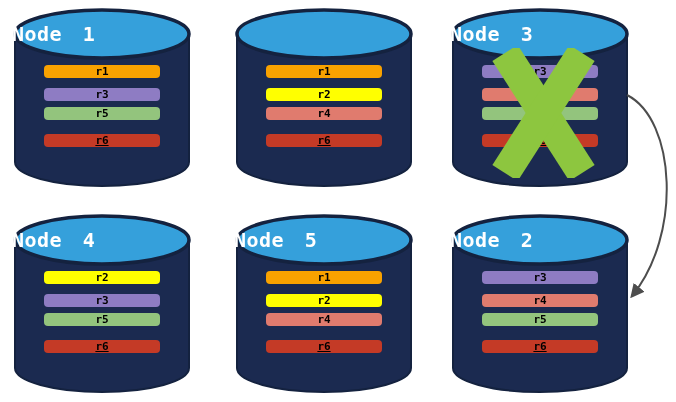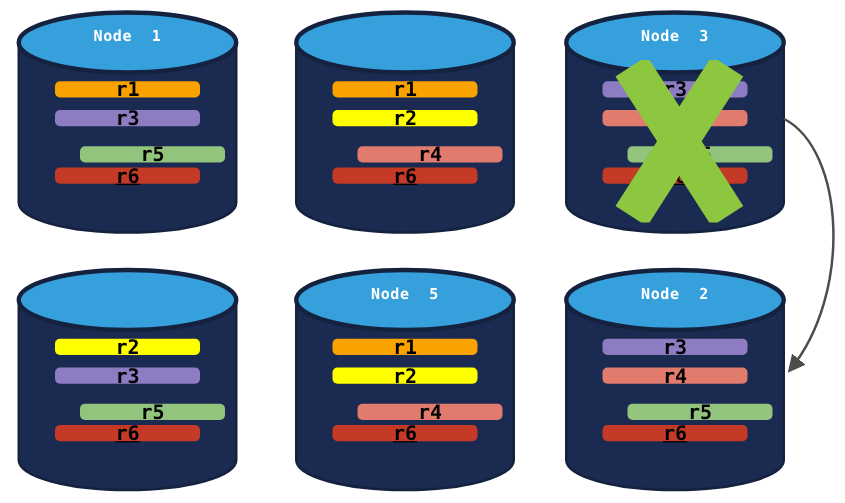--- a/index.html
+++ b/index.html
@@ -10,33 +10,32 @@
     background: var(--bg, #ffffff);
     overflow: hidden;
     font-family: "DejaVu Sans Mono", "Liberation Mono", monospace;
   }
   .node { position: absolute; width: 180px; height: 196px; }
   .cyl { position: absolute; left: 0; top: 0; width: 180px; height: 196px; display: block; }
   .cyl-body { fill: var(--body, #1B2A50); stroke: var(--outline, #14223F); stroke-width: 2; }
   .cyl-top  { fill: var(--top, #35A0DB);  stroke: var(--outline, #14223F); stroke-width: 3.5; }
   .node-title {
     position: absolute; top: 18px; left: 0; right: 0;
-    text-align: center;
     color: var(--title, #fff);
-    font-size: 12px; font-weight: bold;
+    font-size: 20px; font-weight: bold;
     letter-spacing: 0.5px; word-spacing: 8px;
   }
   .bar {
     position: absolute; left: 32px; width: 116px; height: 13px;
     border-radius: 4px;
     text-align: center;
     color: var(--bartext, #000);
-    font-size: 16px; font-weight: bold; line-height: 13px;
+    font-size: 11px; font-weight: bold; line-height: 13px;
   }
-  .bar-0 { top: 61px; } .bar-1 { top: 84px; } .bar-2 { top: 113px; margin-left: 20px; } .bar-3 { top: 130px; text-decoration: underline; }
+  .bar-0 { top: 61px; } .bar-1 { top: 84px; } .bar-2 { top: 103px; } .bar-3 { top: 130px; text-decoration: underline; }
   .x-mark { position: absolute; left: 37px; top: 44px; width: 113px; height: 130px; }
   .x-mark line { stroke: var(--x, #8DC63F); stroke-width: 30; stroke-linecap: butt; }
   .arrow-layer { position: absolute; left: 0; top: 0; pointer-events: none; }
   .arrow-layer .curve { stroke: var(--arrow, #4D4D4D); stroke-width: 2; fill: none; }
   .arrow-layer marker path { fill: var(--arrow, #4D4D4D); stroke: none; }
 </style>
 </head>
 <body>
 
 <div class="canvas">
@@ -78,20 +77,21 @@
       <line x1="18" y1="5" x2="95" y2="125"></line>
       <line x1="95" y1="5" x2="18" y2="125"></line>
     </svg>
   </div>
 
   <div class="node" style="left:12px; top:210px">
     <svg class="cyl" viewBox="0 0 180 196">
       <path class="cyl-body" d="M3 30 L3 158 A87 24 0 0 0 177 158 L177 30 Z"></path>
       <ellipse class="cyl-top" cx="90" cy="30" rx="87" ry="24"></ellipse>
     </svg>
+    <div class="node-title">Node 4</div>
     <div class="bar bar-0" style="background-color: rgb(255, 255, 0);">r2</div>
     <div class="bar bar-1" style="background-color: rgb(142, 124, 195);">r3</div>
     <div class="bar bar-2" style="background-color: rgb(147, 196, 125);">r5</div>
     <div class="bar bar-3" style="background-color: rgb(196, 58, 38);">r6</div>
   </div>
 
   <div class="node" style="left:234px; top:210px">
     <svg class="cyl" viewBox="0 0 180 196">
       <path class="cyl-body" d="M3 30 L3 158 A87 24 0 0 0 177 158 L177 30 Z"></path>
       <ellipse class="cyl-top" cx="90" cy="30" rx="87" ry="24"></ellipse>

